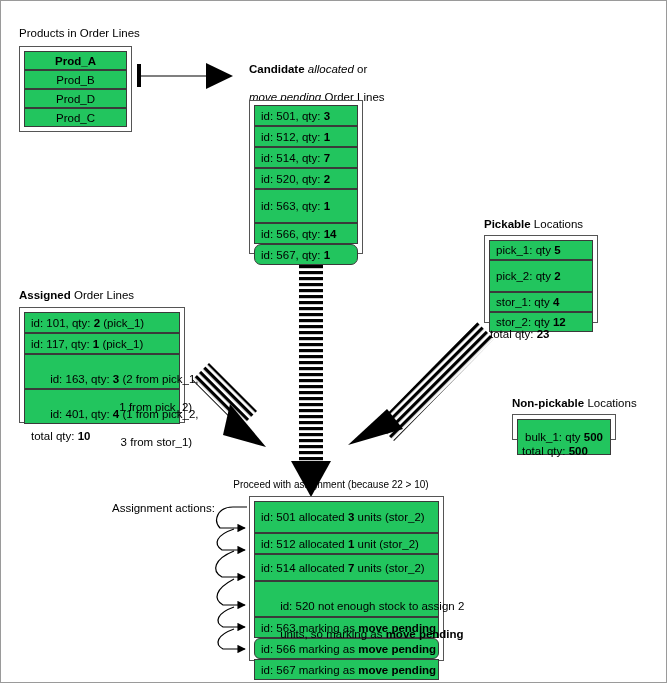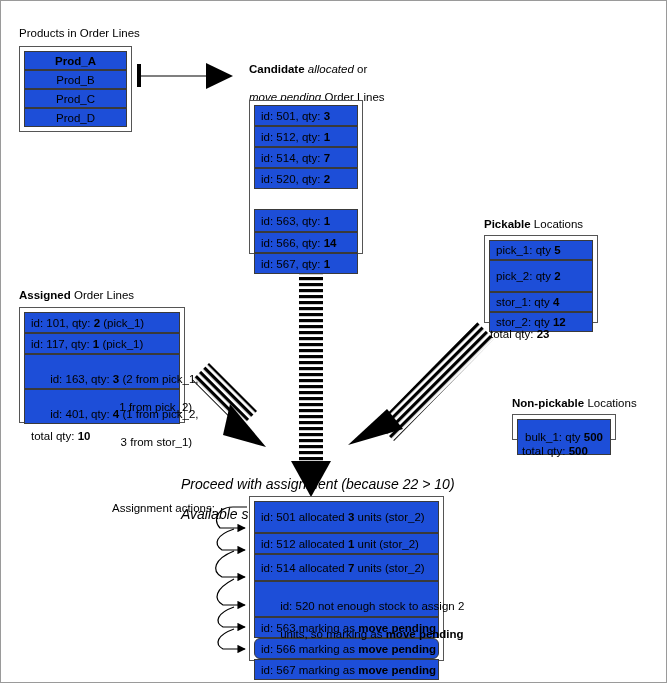--- a/index.html
+++ b/index.html
@@ -33,46 +33,45 @@
 
   
   .listbox {
     position: absolute;
     border: 1px solid #555555;
     background: #ffffff;
     box-sizing: border-box;
   }
   .listbox .row {
     border: 1px solid #3a3a3a;
-    background: #1d4ed8;
+    background: #22c55e;
     box-sizing: border-box;
     font-size: 11.5px;
     line-height: 14px;
     display: flex;
     align-items: center;
     padding: 2px 6px;
     white-space: pre;
   }
   .listbox.pad { padding: 4px; }
 
   .row.center { justify-content: center; }
   .row b { font-weight: bold; }
 
   .totals {
     font-size: 11.5px;
     line-height: 14px;
   }
   .totals b { font-weight: bold; }
 
   .note {
-    font-size: 14px;
+    font-size: 10px;
     line-height: 15px;
-    text-align: left;
+    text-align: center;
     white-space: pre-line;
-    font-style: italic;
   }
   .note b { font-weight: bold; }
 
   .sidelabel {
     font-size: 11.5px;
     line-height: 14px;
   }
 
   svg { position: absolute; overflow: visible; }
 </style>
@@ -137,24 +136,24 @@
   </div>
 
   <div class="listbox pad" style="left:18px; top:45px; width:113px; height:86px;">
     <div class="row center" style="height:19px; font-weight:bold;">
       <span>Prod_A</span>
     </div>
     <div class="row center" style="height:19px;">
       <span>Prod_B</span>
     </div>
     <div class="row center" style="height:19px;">
+      <span>Prod_D</span>
+    </div>
+    <div class="row center" style="height:19px;">
       <span>Prod_C</span>
-    </div>
-    <div class="row center" style="height:19px;">
-      <span>Prod_D</span>
     </div>
   </div>
 
   <div class="abs caption" style="left:248px; top:47px; width:230px;">
     <b>Candidate </b><i>allocated</i><span> or</span><br>
     <i>move pending</i><span> Order Lines</span><br>
     <span>for product </span><i>Prod_B</i>
   </div>
 
   <div class="listbox pad" style="left:248px; top:99px; width:114px; height:154px;">
@@ -163,27 +162,27 @@
     </div>
     <div class="row" style="height:21px;">
       <span>id: 512, qty: </span><b>1</b>
     </div>
     <div class="row" style="height:21px;">
       <span>id: 514, qty: </span><b>7</b>
     </div>
     <div class="row" style="height:21px;">
       <span>id: 520, qty: </span><b>2</b>
     </div>
-    <div class="row" style="height:23px;margin-top:20px;">
+    <div class="row" style="height:34px;">
       <span>id: 563, qty: </span><b>1</b>
     </div>
     <div class="row" style="height:21px;">
       <span>id: 566, qty: </span><b>14</b>
     </div>
-    <div class="row" style="height:21px;">
+    <div class="row" style="height:21px;border-radius:7px;">
       <span>id: 567, qty: </span><b>1</b>
     </div>
   </div>
 
   <div class="abs caption" style="left:483px; top:202px; width:180px;">
     <b>Pickable</b><span> Locations</span><br>
     <span>for product </span><i>Prod_B</i>
   </div>
 
   <div class="listbox pad" style="left:483px; top:234px; width:114px; height:88px;">

